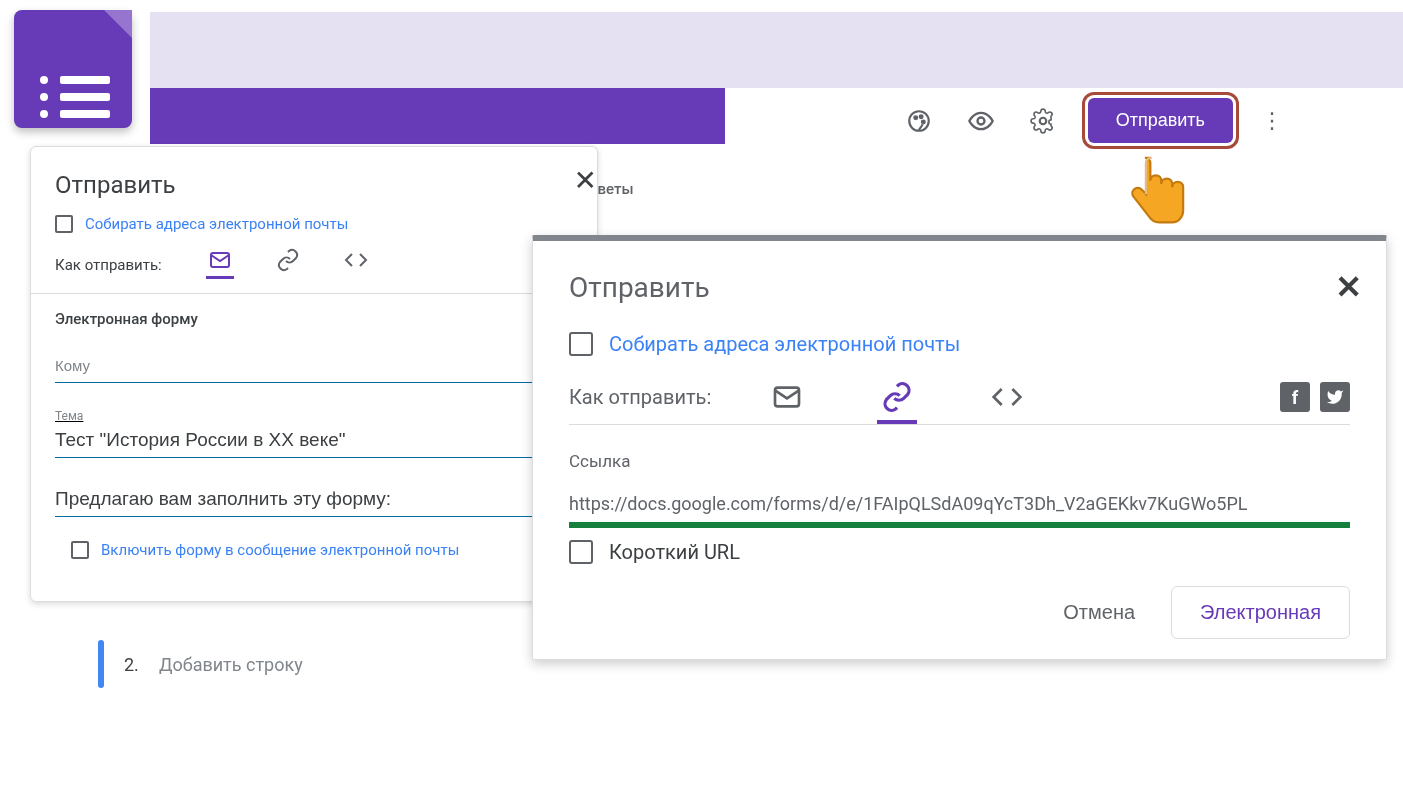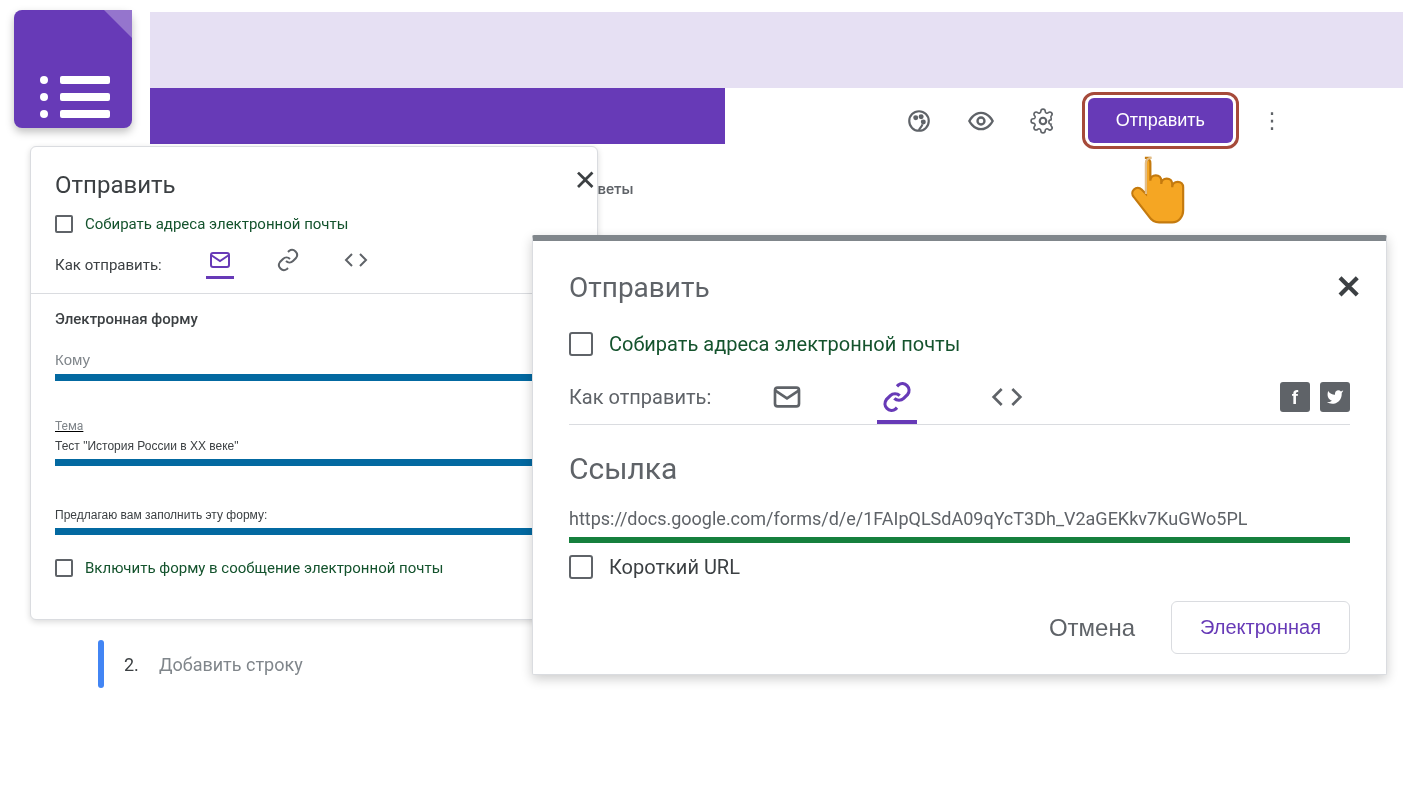--- a/index.html
+++ b/index.html
@@ -160,21 +160,21 @@
     color: #3c4043;
     cursor: pointer;
     line-height: 1;
     padding: 4px;
   }
   .checkbox-row {
     display: flex;
     align-items: center;
     gap: 12px;
     padding: 0 24px 18px;
-    color: #14532d;
+    color: #3b82f6;
     font-size: 15px;
   }
   .checkbox {
     width: 18px;
     height: 18px;
     border: 2px solid #5f6368;
     border-radius: 2px;
     cursor: pointer;
     flex-shrink: 0;
   }
@@ -222,31 +222,31 @@
     padding: 0 24px 6px;
   }
   .field-label {
     font-size: 12px;
     color: #80868b;
     margin-bottom: 2px;
   }
   .field-input {
     width: 100%;
     border: none;
-    border-bottom: 7px solid #0369a1;
-    font-size: 12px;
+    border-bottom: 1px solid #0369a1;
+    font-size: 19px;
     color: #3c4043;
     padding: 4px 0 6px;
     outline: none;
     background: transparent;
   }
   .field-input.big-placeholder::placeholder { font-size:15px; color:#80868b; }
   .field-input.empty { color:#80868b; }
 
-  .field + .field { margin-top: 32px; text-decoration: underline; }
+  .field + .field { margin-top: 20px; text-decoration: underline; }
 
   
   .step-row {
     position: absolute;
     left: 98px;
     top: 640px;
     display: flex;
     align-items: center;
     gap: 20px;
     font-size: 18px;
@@ -344,21 +344,21 @@
     color: #fff;
     display: flex;
     align-items: center;
     justify-content: center;
     font-weight: 700;
     font-size: 18px;
     cursor: pointer;
     border-radius: 3px;
   }
   .link-title {
-    font-size: 30px;
+    font-size: 17px;
     color: #5f6368;
     margin-bottom: 22px;
   }
   .link-value {
     font-size: 18px;
     color: #5f6368;
     border-bottom: 6px solid #15803d;
     padding-bottom: 8px;
     margin-bottom: 12px;
     word-break: break-all;
@@ -375,21 +375,21 @@
   .dialog-actions {
     display: flex;
     justify-content: flex-end;
     gap: 16px;
     align-items: center;
   }
   .btn-flat {
     background: transparent;
     border: none;
     color: #5f6368;
-    font-size: 24px;
+    font-size: 20px;
     padding: 12px 20px;
     cursor: pointer;
   }
   .btn-outlined {
     background: #fff;
     border: 1px solid #dadce0;
     color: #673ab7;
     font-size: 20px;
     font-weight: 500;
     padding: 14px 28px;
@@ -498,21 +498,21 @@
 
   <div class="field">
     <div class="field-label">Тема</div>
     <input class="field-input" value="Тест &quot;История России в XX веке&quot;" style="">
   </div>
 
   <div class="field">
     <input class="field-input" value="Предлагаю вам заполнить эту форму:" style="">
   </div>
 
-  <div class="checkbox-row" style="padding-top:18px;">
+  <div class="checkbox-row" style="padding-top:18px;margin-left:16px;">
     <span class="checkbox"></span>
     <span>Включить форму в сообщение электронной почты</span>
   </div>
 </div>
 
 <div class="step-row">
   <span class="step-marker"></span>
   <span class="step-num">2.</span>
   <span class="step-text">Добавить строку</span>
 </div>

